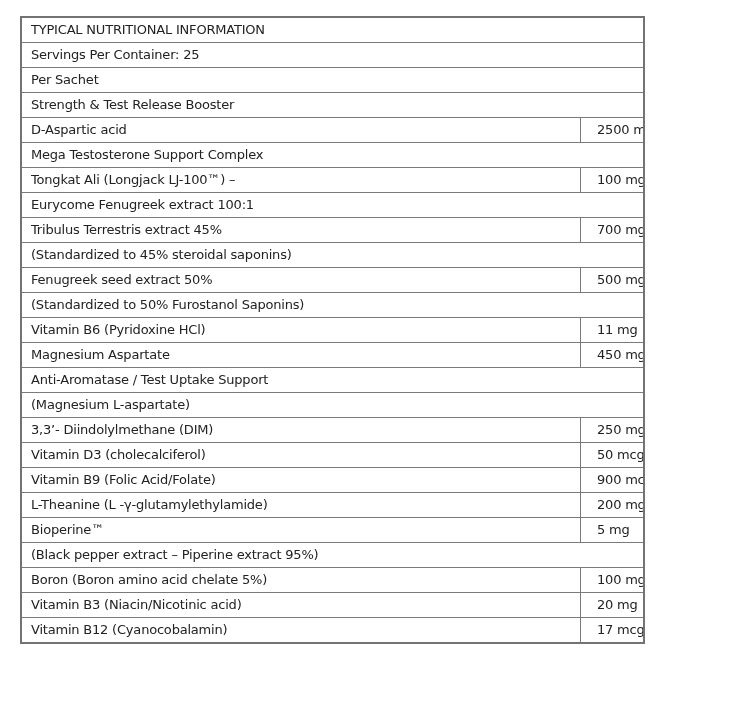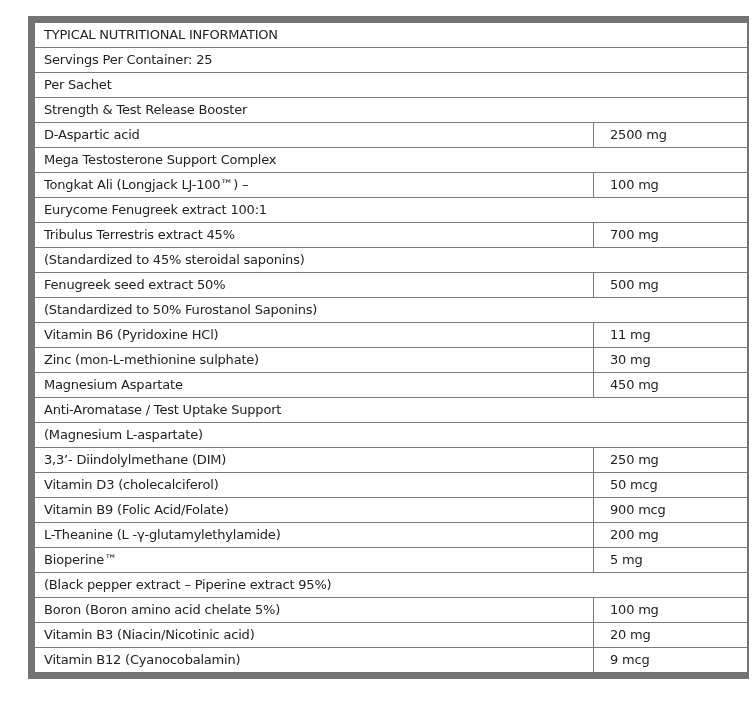--- a/index.html
+++ b/index.html
@@ -1,19 +1,19 @@
 <!DOCTYPE html>
 <html><head>
 <meta charset="utf-8">
 <style>
   html, body { margin:0; padding:0; background:#ffffff; }
   body { width:752px; height:712px; position:relative; overflow:hidden;
          font-family:"DejaVu Sans","Liberation Sans",sans-serif; }
-  .tbl { position:absolute; left:28px; top:16px; width:721px;
-         border:7px solid #737373; border-right-width:2px; box-sizing:border-box;
+  .tbl { position:absolute; left:20px; top:16px; width:625px;
+         border:2px solid #737373; border-right-width:2px; box-sizing:border-box;
          border-collapse:collapse; }
   .row { display:flex; height:25px; border-top:1px solid #7a7a7a; box-sizing:border-box; }
   .row:first-child { border-top:none; height:24px; }
   .cell { font-size:13px; color:#222222; line-height:24px; padding-left:9px;
           white-space:nowrap; overflow:hidden; box-sizing:border-box; letter-spacing:-0.2px; }
   .name { width:558px; }
   .full { width:100%; }
   .amt { flex:1; border-left:1px solid #7a7a7a; padding-left:16px; }
 </style>
 </head>
@@ -58,24 +58,20 @@
       <div class="cell amt">500 mg</div>
     </div>
     <div class="row">
       <div class="cell full">(Standardized to 50% Furostanol Saponins)</div>
     </div>
     <div class="row">
       <div class="cell name">Vitamin B6 (Pyridoxine HCl)</div>
       <div class="cell amt">11 mg</div>
     </div>
     <div class="row">
-      <div class="cell name">Zinc (mon-L-methionine sulphate)</div>
-      <div class="cell amt">30 mg</div>
-    </div>
-    <div class="row">
       <div class="cell name">Magnesium Aspartate</div>
       <div class="cell amt">450 mg</div>
     </div>
     <div class="row">
       <div class="cell full">Anti-Aromatase / Test Uptake Support</div>
     </div>
     <div class="row">
       <div class="cell full">(Magnesium L-aspartate)</div>
     </div>
     <div class="row">
@@ -104,15 +100,15 @@
     <div class="row">
       <div class="cell name">Boron (Boron amino acid chelate 5%)</div>
       <div class="cell amt">100 mg</div>
     </div>
     <div class="row">
       <div class="cell name">Vitamin B3 (Niacin/Nicotinic acid)</div>
       <div class="cell amt">20 mg</div>
     </div>
     <div class="row">
       <div class="cell name">Vitamin B12 (Cyanocobalamin)</div>
-      <div class="cell amt">9 mcg</div>
+      <div class="cell amt">17 mcg</div>
     </div>
   </div>
 
 </body></html>

